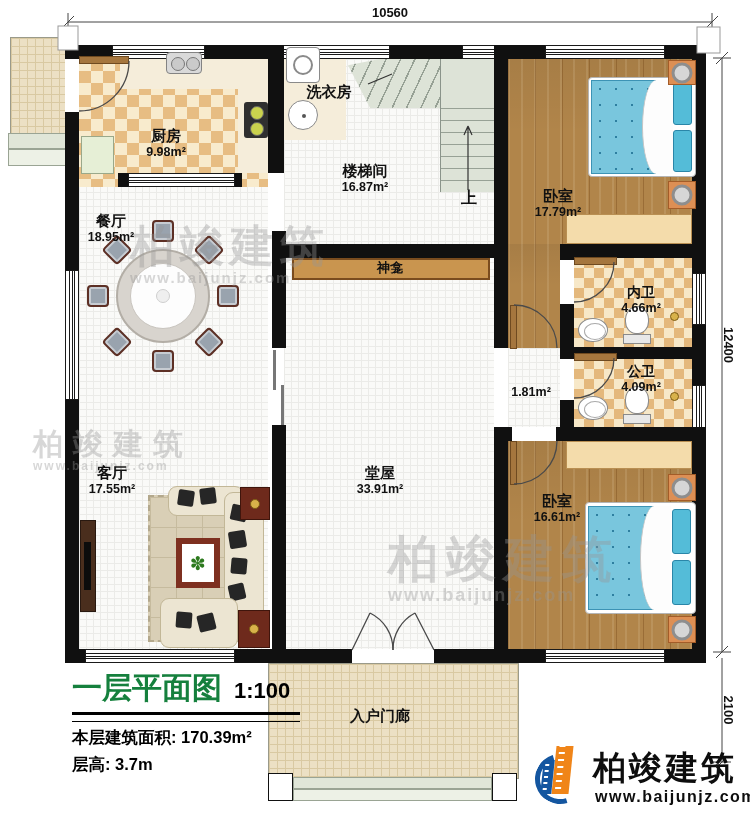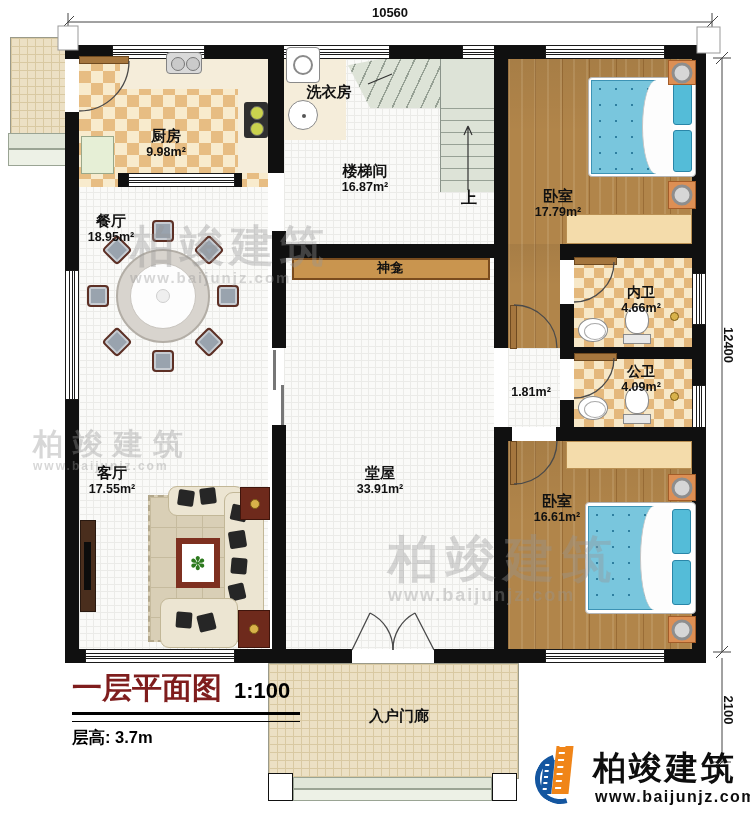--- a/index.html
+++ b/index.html
@@ -316,40 +316,41 @@
     <div class="ar">33.91m²</div>
   </div>
   <div class="lbl" style="left:112px;top:480px;font-size:15px;">
     <div>客厅</div>
     <div class="ar">17.55m²</div>
   </div>
   <div class="lbl" style="left:557px;top:508px;font-size:15px;">
     <div>卧室</div>
     <div class="ar">16.61m²</div>
   </div>
-  <div class="lbl" style="left:399px;top:716px;font-size:15px;">
+  <div class="lbl" style="left:380px;top:716px;font-size:15px;">
     <div>入户门廊</div>
   </div>
 
   <div class="lbl" style="left:390px;top:13px;font-size:13px;font-weight:700;">
     <div>10560</div>
   </div>
   <div class="lbl vdim" style="left:728px;top:345px;font-size:13px;">
     <div>12400</div>
   </div>
   <div class="lbl vdim" style="left:728px;top:710px;font-size:13px;">
     <div>2100</div>
   </div>
 
   <div class="abs" style="left:72px;top:668px;width:250px;">
     <div style="display:flex;align-items:baseline;gap:12px;">
-      <span style="font-size:30px;font-weight:700;color:#7f1d1d;">一层平面图</span>
+      <span style="font-size:30px;font-weight:700;color:#15803d;">一层平面图</span>
       <span style="font-size:22px;font-weight:700;color:#000;">1:100</span>
     </div>
     <div style="margin-top:3px;width:228px;height:6px;border-top:3px solid #000;border-bottom:1px solid #000;"></div>
+    <div class="trow"><span>本层建筑面积:</span> <span>170.39m²</span></div>
     <div class="trow"><span>层高:</span> <span>3.7m</span></div>
   </div>
 
   <div class="abs" style="left:533px;top:744px;width:210px;height:70px;">
     <div class="abs" style="left:2px;top:10px;width:50px;height:50px;border:5px solid #1456a0;border-radius:50%;border-top-color:transparent;border-right-color:transparent;transform:rotate(28deg);box-sizing:border-box;"></div>
     <div class="abs" style="left:21px;top:2px;width:17px;height:48px;background:#f08519;transform:skewX(-6deg);background-image:repeating-linear-gradient(0deg,transparent 0 5px,#fff 5px 7px);background-size:6px 100%;background-repeat:repeat-y;background-position:3px 0;"></div>
     <div class="abs" style="left:9px;top:16px;width:11px;height:34px;background:#1456a0;transform:skewX(-6deg);background-image:repeating-linear-gradient(0deg,transparent 0 4px,#fff 4px 6px);background-size:4px 100%;background-repeat:repeat-y;background-position:2px 0;"></div>
     <div class="abs" style="left:60px;top:2px;font-size:33px;font-weight:900;color:#0d0d0d;letter-spacing:3px;white-space:nowrap;">柏竣建筑</div>
     <div class="abs" style="left:62px;top:44px;font-size:16px;font-weight:700;color:#0d0d0d;letter-spacing:1.5px;white-space:nowrap;">www.baijunjz.com</div>
   </div>

